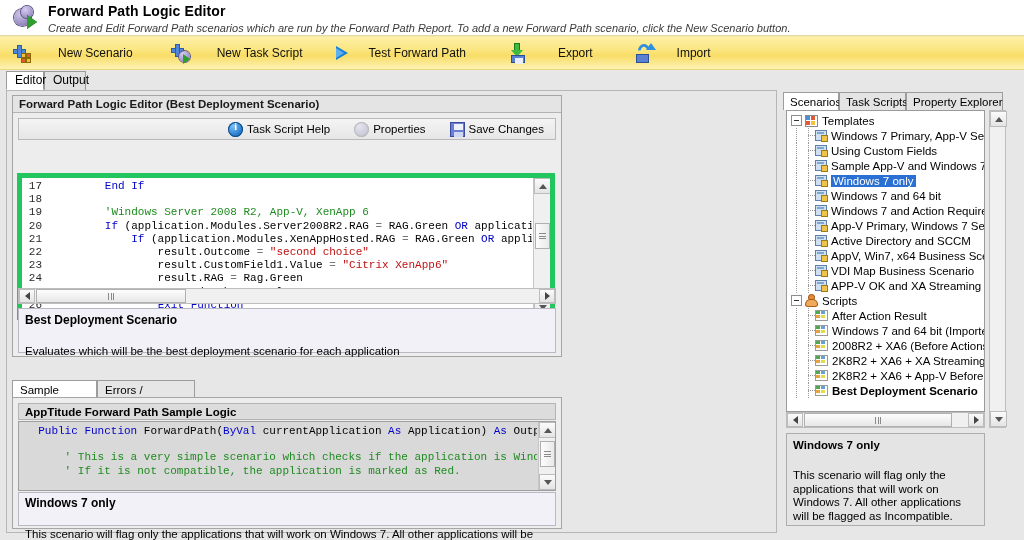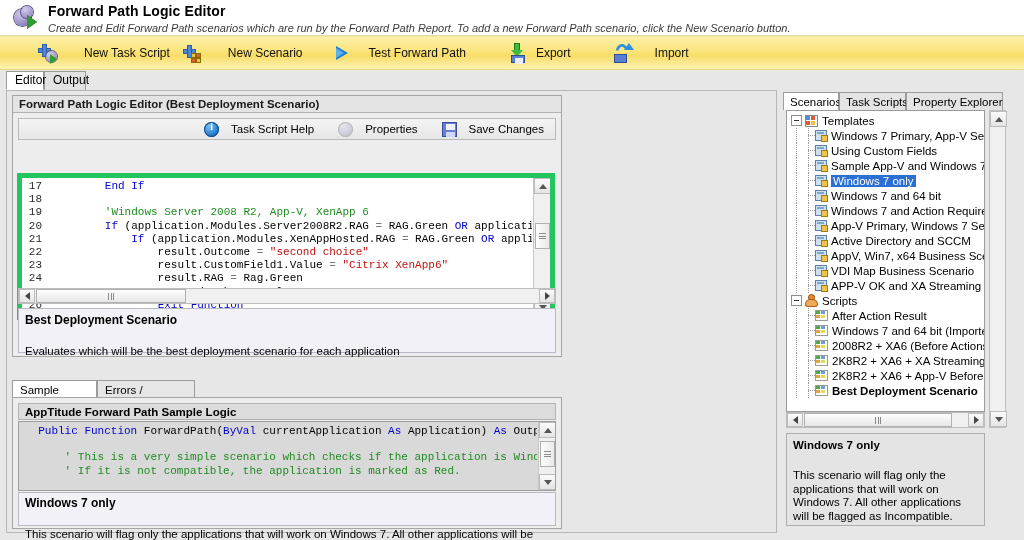--- a/index.html
+++ b/index.html
@@ -157,21 +157,21 @@
     position:absolute; left:0; top:0; width:100%; height:17px;
     background:#e4e4e4; border-bottom:1px solid #b4b4b4;
     font-weight:bold; font-size:11.5px; padding:2px 0 0 6px; color:#1a1a1a;
   }
   .editor-toolbar {
     position:absolute; left:5px; top:22px; width:538px; height:22px;
     background: linear-gradient(to bottom,#f4f4f4 0%,#e6e6e6 100%);
     border:1px solid #b9b9b9;
     display:flex; align-items:center; justify-content:flex-end; padding-right:6px; gap:4px;
   }
-  .et-btn { display:flex; align-items:center; gap:12px; padding:1px 5px; cursor:default; }
+  .et-btn { display:flex; align-items:center; gap:4px; padding:1px 5px; cursor:default; }
   .et-label { font-size:11.5px; }
   .et-ico { width:15px; height:15px; position:relative; flex:none; }
 
   .ico-help {
     border-radius:50%; background: radial-gradient(circle at 35% 28%, #7fc0f5 0%, #2a7fd0 60%, #12538f 100%);
     box-shadow: inset 0 0 0 1px #0f4b86;
   }
   .ico-help::after {
     content:"i"; position:absolute; left:0; top:-1px; width:100%; text-align:center;
     color:#fff; font-weight:bold; font-size:10px; font-family:"Liberation Serif", serif;
@@ -401,54 +401,54 @@
         <div class="hdr-gear2"></div>
         <div class="hdr-play"></div>
     </div>
     <div class="header-text">
       <div class="header-title">Forward Path Logic Editor</div>
       <div class="header-sub">Create and Edit Forward Path scenarios which are run by the Forward Path Report. To add a new Forward Path scenario, click the New Scenario button.</div>
     </div>
   </div>
 
   <div class="toolbar">
-    <div class="tb-item" style="margin-left:36px;">
-      <span class="tb-icon ico-newtask">
-        <i class="p1"></i>
-          <i class="p2"></i>
-          <i class="gear"></i>
-          <i class="play"></i>
-      </span>
-      <span class="tb-label" style="margin-left:26px;">New Task Script</span>
-    </div>
     <div class="tb-item" style="margin-left:10px;">
       <span class="tb-icon ico-newscenario">
         <i class="p1"></i>
           <i class="p2"></i>
           <i class="sq1"></i>
           <i class="sq2"></i>
           <i class="sq3"></i>
           <i class="sq4"></i>
       </span>
       <span class="tb-label" style="margin-left:26px;">New Scenario</span>
     </div>
+    <div class="tb-item" style="margin-left:36px;">
+      <span class="tb-icon ico-newtask">
+        <i class="p1"></i>
+          <i class="p2"></i>
+          <i class="gear"></i>
+          <i class="play"></i>
+      </span>
+      <span class="tb-label" style="margin-left:26px;">New Task Script</span>
+    </div>
     <div class="tb-item" style="margin-left:28px;">
       <span class="tb-icon ico-play">
         <i class="tri"></i>
           <i class="tri2"></i>
       </span>
       <span class="tb-label" style="margin-left:16px;">Test Forward Path</span>
     </div>
     <div class="tb-item" style="margin-left:42px;">
       <span class="tb-icon ico-export">
         <i class="arrow"></i>
           <i class="arrowhead"></i>
           <i class="disk"></i>
       </span>
-      <span class="tb-label" style="margin-left:6px;">Export</span>
+      <span class="tb-label" style="margin-left:28px;">Export</span>
     </div>
     <div class="tb-item" style="margin-left:40px;">
       <span class="tb-icon ico-import">
         <i class="curve"></i>
           <i class="head"></i>
           <i class="disk"></i>
       </span>
       <span class="tb-label" style="margin-left:22px;">Import</span>
     </div>
   </div>

